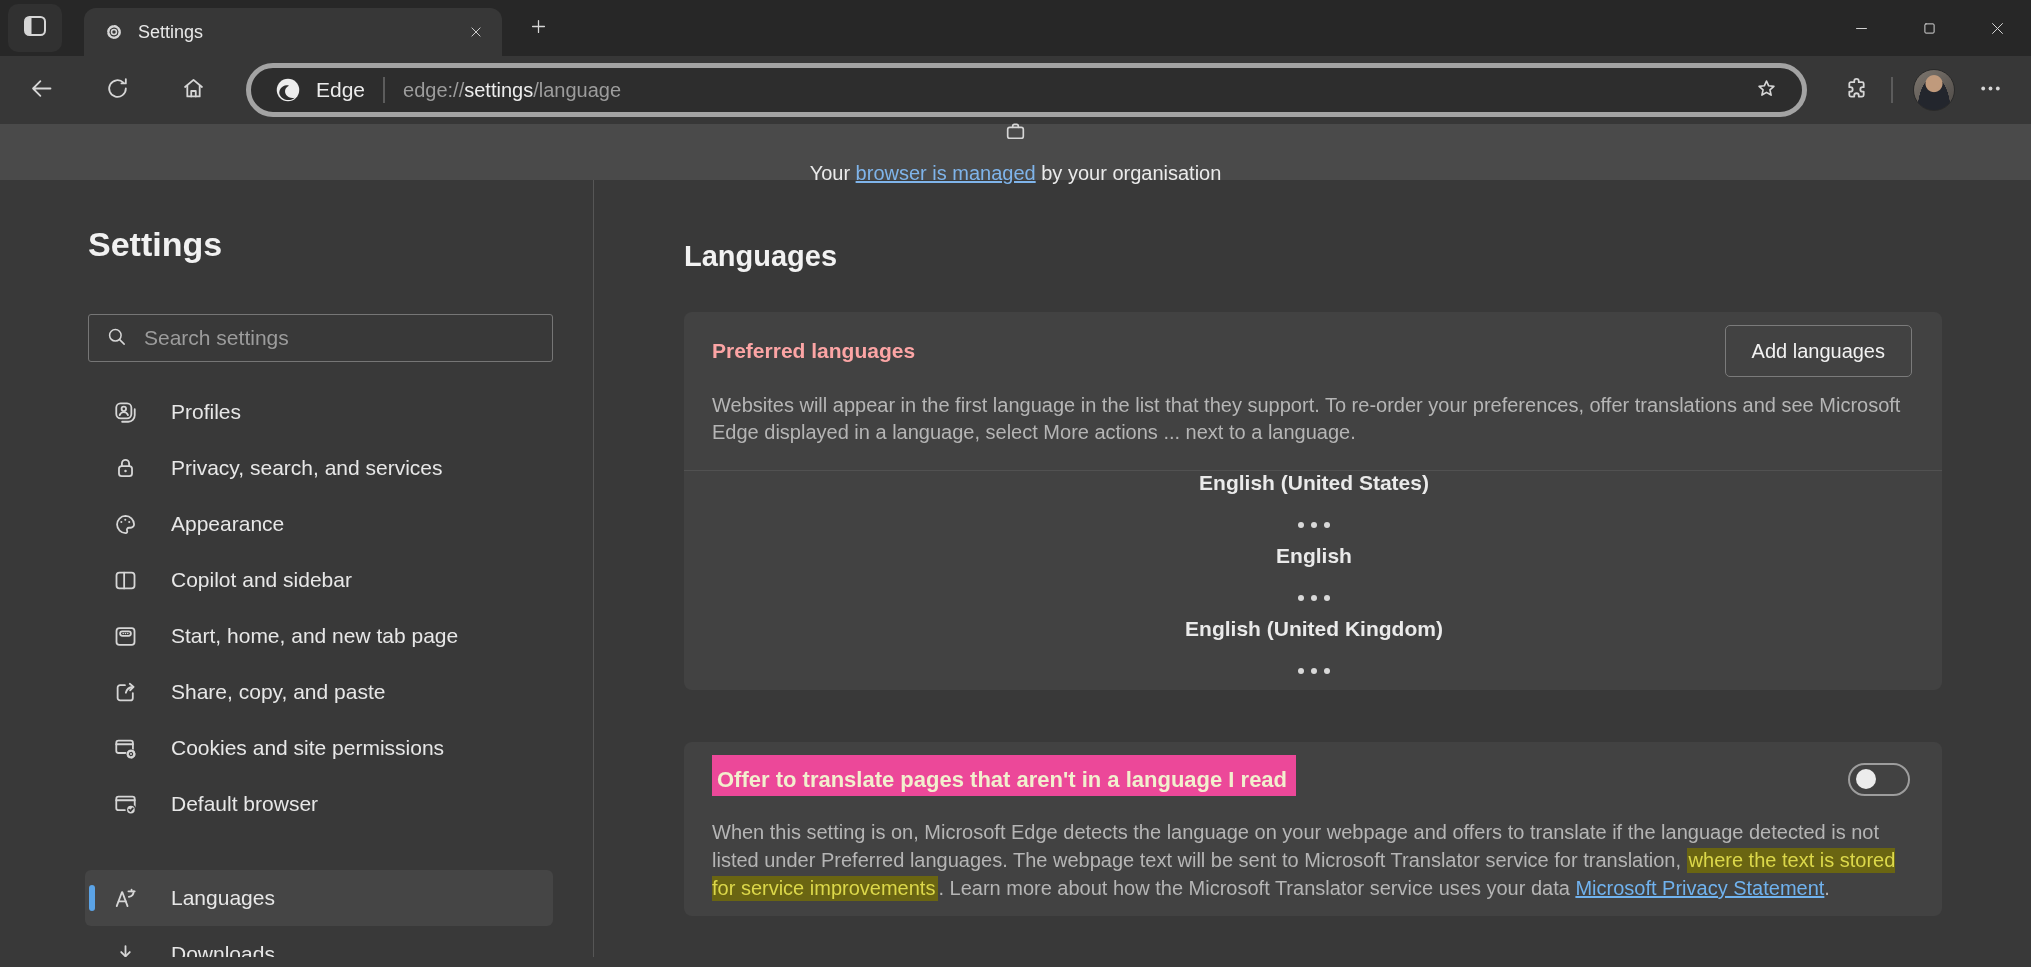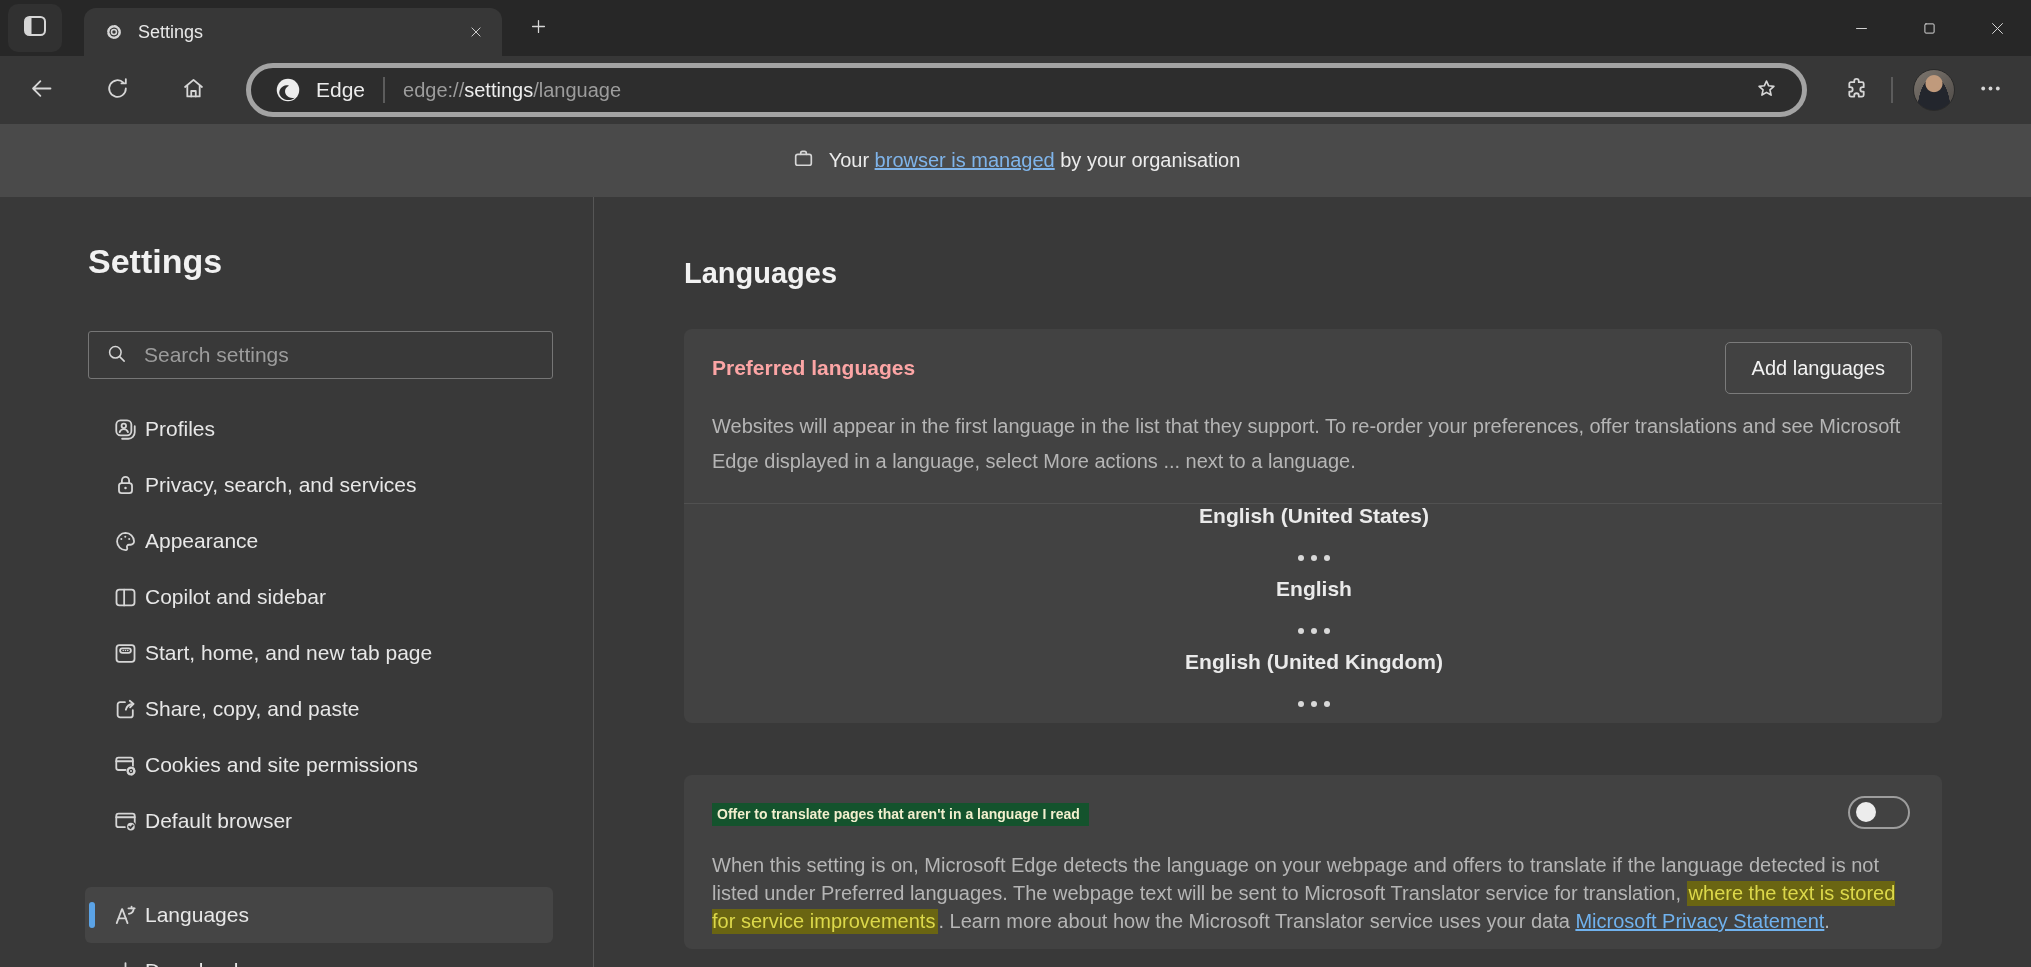--- a/index.html
+++ b/index.html
@@ -40,64 +40,64 @@
   .star-btn{width:40px;height:40px;display:flex;align-items:center;justify-content:center;border-radius:8px;}
   .star-btn svg{width:25px;height:25px;}
   .chrome-sep{width:2px;height:26px;background:#5c5c5c;margin:0 12px;flex-shrink:0;}
   .avatar{width:40px;height:40px;border-radius:50%;margin:0 8px;flex-shrink:0;border:1px solid #2a2a2a;
           background:
             radial-gradient(circle at 50% 34%, #c09a7c 0 8px, rgba(0,0,0,0) 9px),
             radial-gradient(ellipse at 50% 105%, #23262d 0 58%, rgba(0,0,0,0) 59%),
             linear-gradient(140deg,#7d766e,#4e4a47);}
 
   
-  .banner{height:73px;background:#4a4a4a;display:flex;align-items:center;justify-content:center;gap:13px;
-          font-size:20px;color:#ebebeb;}
+  .banner{height:56px;background:#4a4a4a;display:flex;align-items:center;justify-content:center;gap:13px;
+          font-size:20px;color:#ebebeb;flex-direction:column;}
   .banner svg{width:25px;height:25px;}
   .banner a{color:#7fb4ea;text-decoration:underline;cursor:pointer;}
 
   
   .content{display:flex;height:777px;}
   .sidebar{width:594px;box-sizing:border-box;border-right:1px solid #565656;padding-top:44px;flex-shrink:0;overflow:hidden;}
   .sb-title{font-size:34px;font-weight:bold;color:#f1f1f1;margin:0 0 0 88px;line-height:40px;}
   .search-box{margin:50px 0 0 88px;width:465px;height:48px;border:1px solid #767676;border-radius:3px;
               display:flex;align-items:center;box-sizing:border-box;padding:0 12px 0 16px;}
   .search-box svg{width:23px;height:23px;flex-shrink:0;}
   .search-box input{background:transparent;border:none;outline:none;color:#e8e8e8;font-size:21px;margin-left:14px;
                     flex:1;font-family:inherit;min-width:0;}
   .search-box input::placeholder{color:#9c9c9c;}
   .nav{margin-top:22px;}
   .nav-item{width:468px;height:56px;margin-left:85px;display:flex;align-items:center;border-radius:6px;
             position:relative;padding-left:27px;box-sizing:border-box;cursor:pointer;}
   .ni-icon svg{width:27px;height:27px;display:block;}
-  .ni-label{margin-left:6px;font-size:21px;color:#e7e7e7;}
+  .ni-label{margin-left:32px;font-size:21px;color:#e7e7e7;}
   .nav-item.active{background:#454545;margin-top:38px;}
   .nav-item.active::before{content:"";position:absolute;left:4px;top:15px;width:6px;height:26px;border-radius:3px;
             background:#5BA3E6;}
 
   
   .main{flex:1;padding:58px 0 0 90px;box-sizing:border-box;overflow:hidden;}
   .page-title{font-size:29px;font-weight:bold;color:#f2f2f2;margin:0;line-height:36px;}
   .card{width:1258px;background:#424242;border-radius:8px;box-sizing:border-box;}
   .card1{margin-top:38px;}
   .card-head{display:flex;align-items:center;justify-content:space-between;padding:8px 30px 0 28px;height:62px;}
   .card-title{font-size:21px;font-weight:bold;color:#fca5a5;margin:0;}
   .add-btn{height:52px;padding:13px 26px;font-size:20px;color:#f2f2f2;background:transparent;border:1px solid #7b7b7b;
            border-radius:5px;font-family:inherit;cursor:pointer;}
-  .card-desc{margin:10px 0 0 0;padding:0 30px 24px 28px;font-size:20px;line-height:35px;color:#b5b5b5;}
+  .card-desc{margin:10px 0 0 0;padding:0 30px 24px 28px;font-size:20px;line-height:27px;color:#b5b5b5;}
   .lang-rows{border-top:1px solid #515151;}
   .lang-row{height:73px;display:flex;align-items:center;justify-content:space-between;padding:0 26px 0 28px;
             box-sizing:border-box;flex-direction:column;}
   .lang-name{font-size:21px;font-weight:bold;color:#eaeaea;}
   .dots-btn{width:52px;height:38px;display:flex;align-items:center;justify-content:center;gap:7px;background:transparent;
             border:none;border-radius:5px;cursor:pointer;padding:0;}
   .dots-btn i{width:6px;height:6px;border-radius:50%;background:#d8d8d8;display:block;}
   .card2{margin-top:52px;position:relative;padding:24px 30px 14px 28px;}
   .t-title{margin:0;line-height:28px;}
-  .t-title mark{background:#14532d;color:#F2EFCE;font-size:14px;font-weight:bold;padding:3px 9px 4px 5px;}
+  .t-title mark{background:#ec4899;color:#F2EFCE;font-size:22px;font-weight:bold;padding:12px 9px 4px 5px;}
   .toggle{position:absolute;top:21px;right:32px;width:62px;height:33px;border:2px solid #9d9d9d;border-radius:17px;
           box-sizing:border-box;cursor:pointer;background:transparent;}
   .knob{position:absolute;left:6px;top:4px;width:20px;height:20px;border-radius:50%;background:#ececec;}
   .t-desc{margin:23px 0 0 0;font-size:20px;line-height:28px;color:#b5b5b5;max-width:1205px;}
   .t-desc mark{background:#6A6512;color:#DCD84A;padding:1px 3px 2px 2px;}
   .t-desc a{color:#70B2EE;text-decoration:underline;cursor:pointer;}
 </style>
 <title>Settings</title></head>
 <body>
 

